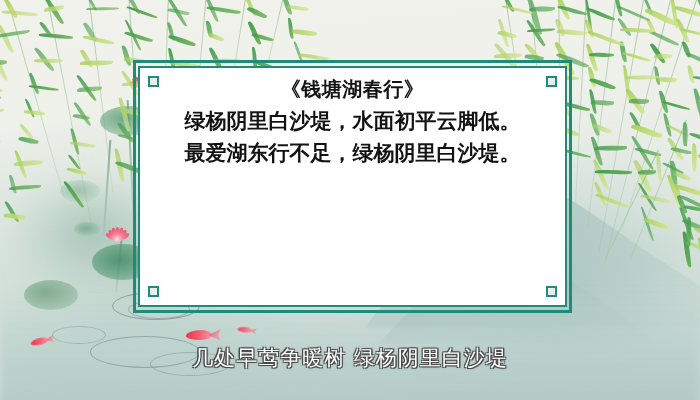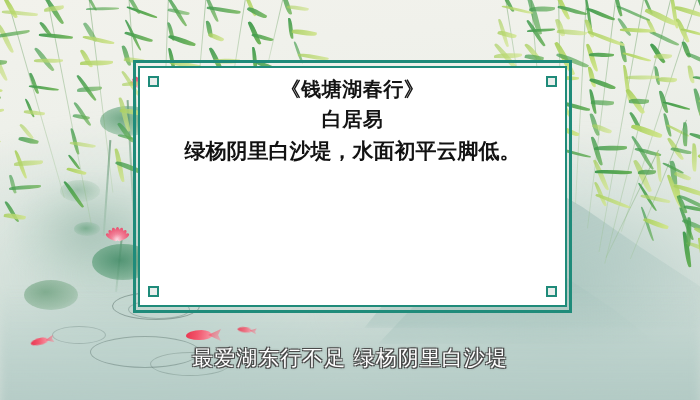--- a/index.html
+++ b/index.html
@@ -514,22 +514,22 @@
 
   <div id="poem-frame"></div>
 
   <div id="poem-inner">
     <span class="corner-mark tl"></span>
     <span class="corner-mark tr"></span>
     <span class="corner-mark bl"></span>
     <span class="corner-mark br"></span>
 
     <div id="poem-title">《钱塘湖春行》</div>
-    <div id="poem-author">白居易</div>
 
     <div id="poem-lines">
       <div class="poem-line">绿杨阴里白沙堤，水面初平云脚低。</div>
+      <div class="poem-line">最爱湖东行不足，绿杨阴里白沙堤。</div>
     </div>
   </div>
 
-  <div id="subtitle">最爱湖东行不足 绿杨阴里白沙堤</div>
+  <div id="subtitle">几处早莺争暖树 绿杨阴里白沙堤</div>
 
 </div>
 
 </body></html>

